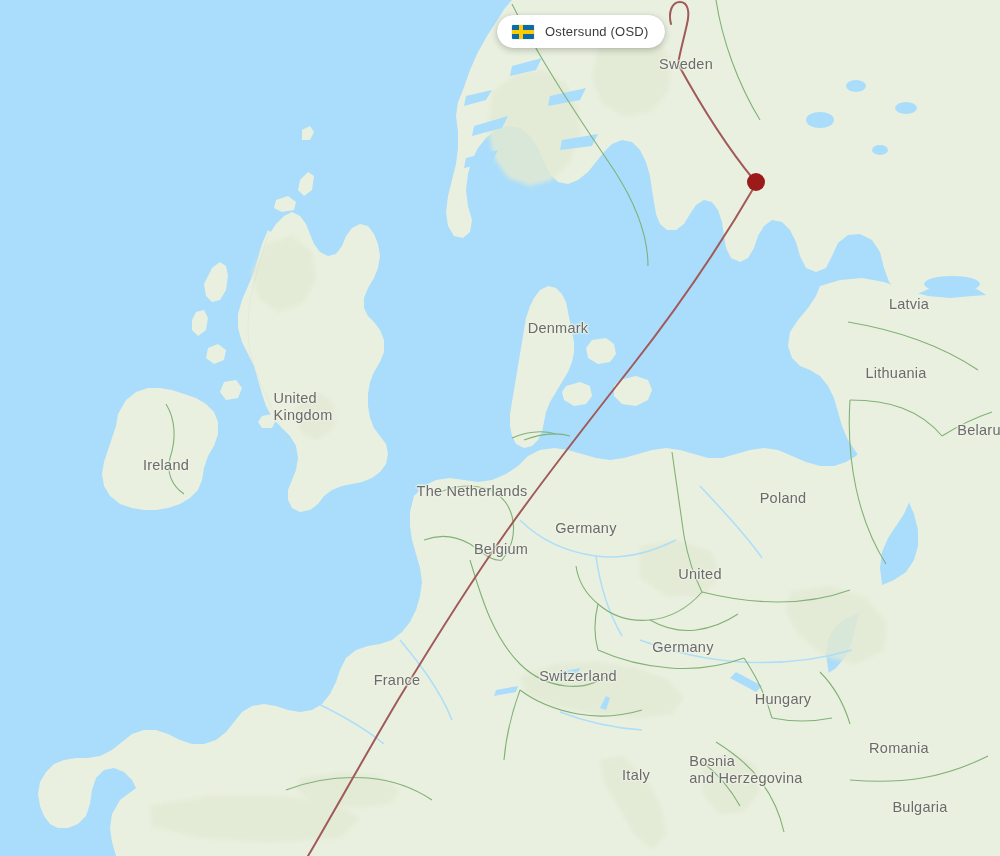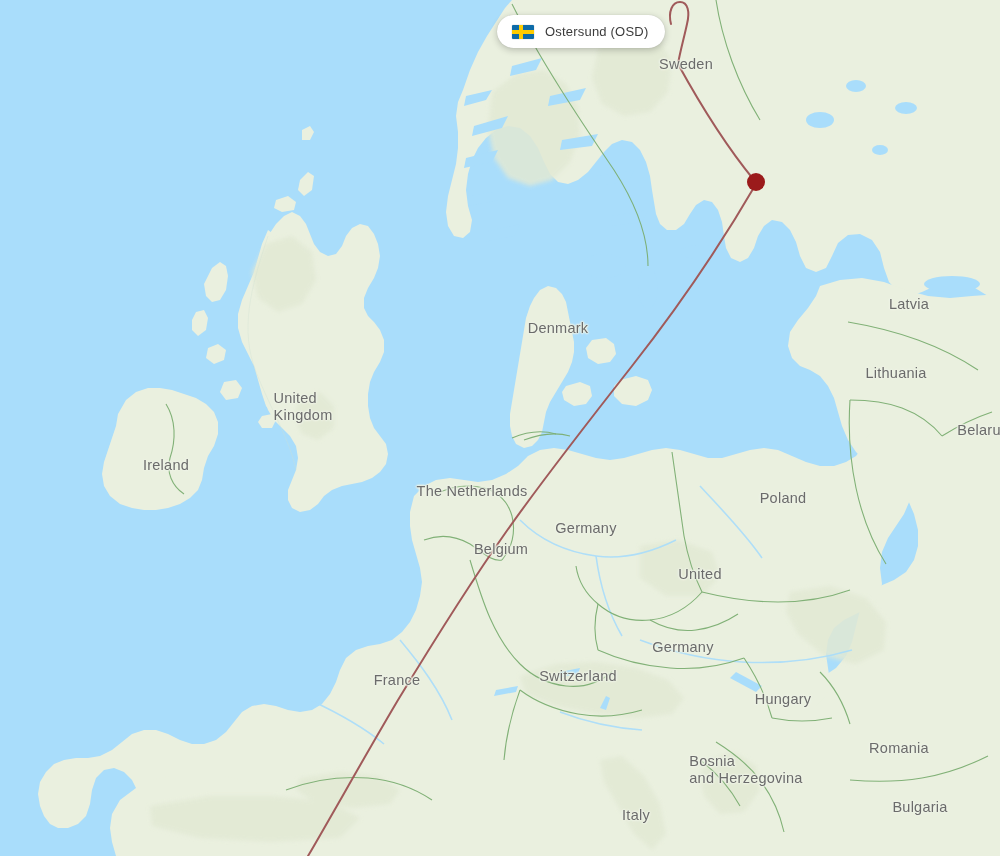--- a/index.html
+++ b/index.html
@@ -376,21 +376,21 @@
       <div class="country-label" style="left: 586px; top: 528px; transform: translate(-50%, -50%);">Germany</div>
       <div class="country-label" style="left: 783px; top: 498px; transform: translate(-50%, -50%);">Poland</div>
       <div class="country-label" style="left: 700px; top: 574px; transform: translate(-50%, -50%);">United</div>
       <div class="country-label" style="left: 683px; top: 647px; transform: translate(-50%, -50%);">Germany</div>
       <div class="country-label" style="left: 783px; top: 699px; transform: translate(-50%, -50%);">Hungary</div>
       <div class="country-label" style="left: 538px; top: 676px; transform: translate(-50%, -50%); margin-left: 40px;">Switzerland</div>
       <div class="country-label" style="left: 397px; top: 680px; transform: translate(-50%, -50%);">France</div>
       <div class="country-label" style="left: 899px; top: 704px; transform: translate(-50%, -50%); margin-top: 44px;">Romania</div>
       <div class="country-label two-line" style="left: 746px; top: 770px; transform: translate(-50%, -50%);">Bosnia
 and Herzegovina</div>
-      <div class="country-label" style="left: 636px; top: 815px; transform: translate(-50%, -50%);">Italy</div>
+      <div class="country-label" style="left: 636px; top: 775px; transform: translate(-50%, -50%);">Italy</div>
       <div class="country-label" style="left: 920px; top: 807px; transform: translate(-50%, -50%);">Bulgaria</div>
     </div>
 
   <div id="airport-tooltip">
     <span class="flag-se"></span>
     <span class="tt-text">Ostersund (OSD)</span>
   </div>
 
 </div>
 

